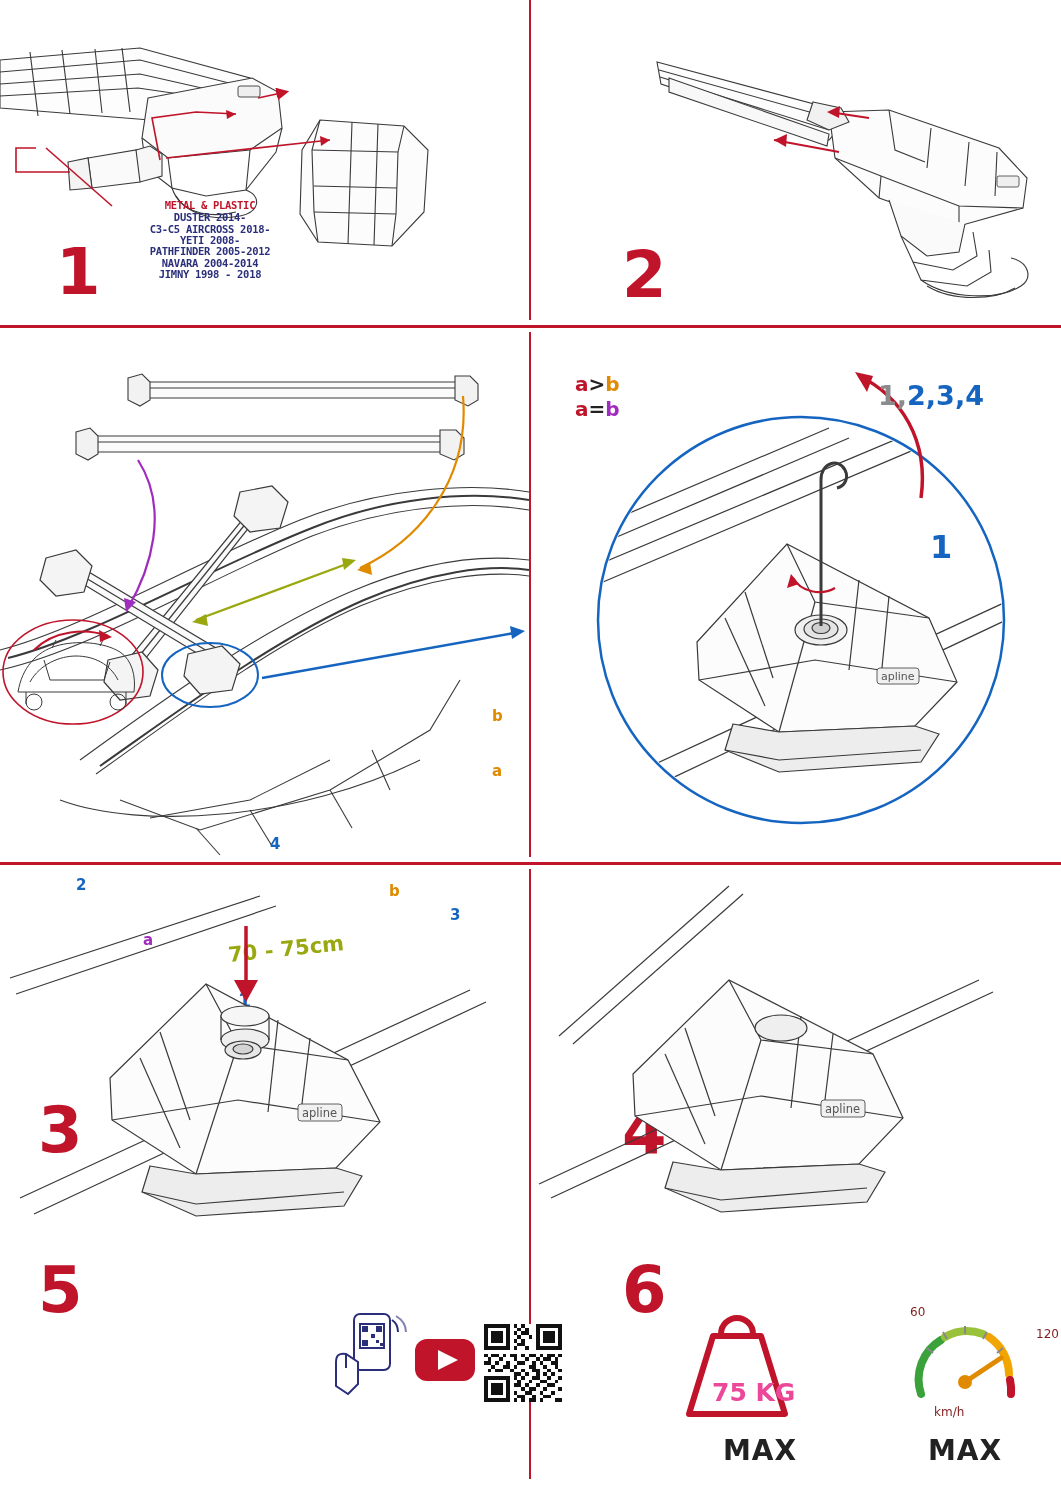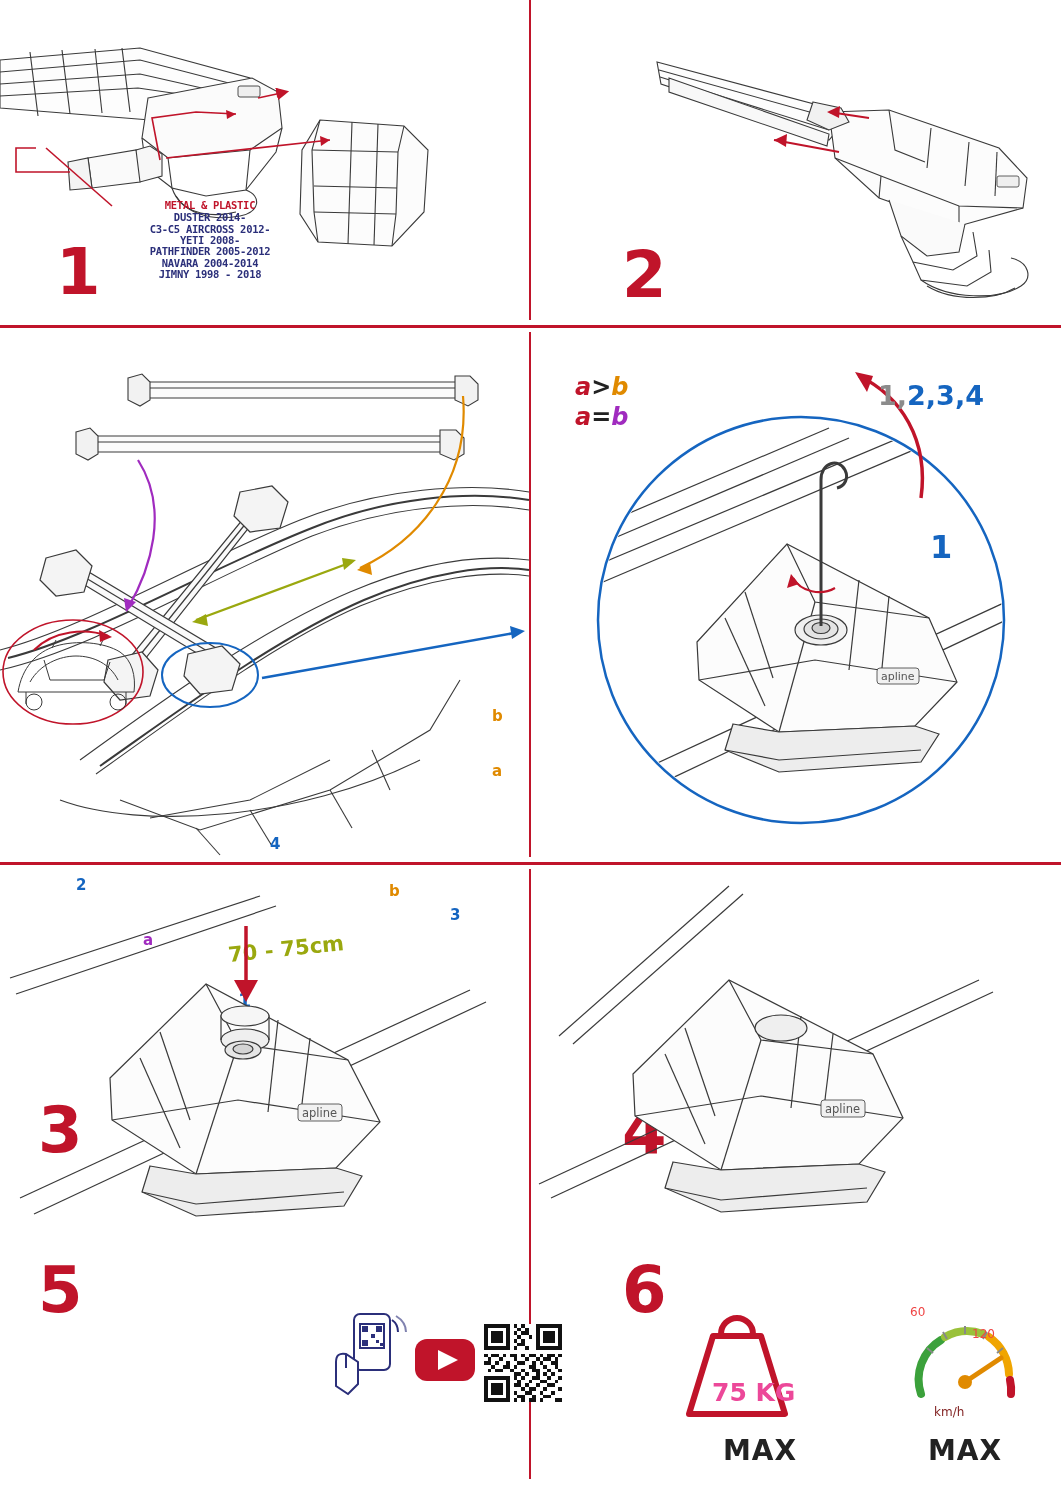--- a/index.html
+++ b/index.html
@@ -61,23 +61,22 @@
   }
   .metal-plastic .title { color: #c0142a; margin-bottom: 1px; }
   .metal-plastic .model { color: #2b2f7a; }
 
   .ab-legend {
     position: absolute;
     left: 575px;
     top: 372px;
     font-family: "DejaVu Sans", sans-serif;
     font-weight: bold;
-    font-size: 24px;
+    font-size: 20px;
     line-height: 1.25;
-    font-style: italic;
   }
   .ab-legend .a { color: #c0142a; }
   .ab-legend .op { color: #222; }
   .ab-legend .b { color: #e08a00; }
   .ab-legend .b2 { color: #a02bbf; }
 
   .label-1234 {
     position: absolute;
     left: 878px;
     top: 380px;
@@ -136,21 +135,21 @@
   .kmh {
     position: absolute;
     font-family: "DejaVu Sans", sans-serif;
     font-size: 12px;
     color: #7f1d1d;
   }
   .gauge-num {
     position: absolute;
     font-family: "DejaVu Sans", sans-serif;
     font-size: 12px;
-    color: #ef4444;
+    color: #7f1d1d;
   }
 </style>
 </head>
 <body>
 
 <div class="sheet">
 
   <div class="divider" id="div1"></div>
   <div class="divider" id="div2"></div>
   <div class="vdivider" style="left:529px; top:332px; height:525px;"></div>
@@ -209,21 +208,21 @@
       </g>
       <defs>
         <marker id="ar1" markerWidth="8" markerHeight="8" refX="6" refY="4" orient="auto">
           <path d="M0 0 L8 4 L0 8 z" fill="#c0142a"></path>
         </marker>
       </defs>
     </svg>
     <div class="metal-plastic">
       <div class="title">METAL &amp; PLASTIC</div>
       <div class="model">DUSTER 2014-</div>
-      <div class="model">C3-C5 AIRCROSS 2012-</div>
+      <div class="model">C3-C5 AIRCROSS 2018-</div>
       <div class="model">YETI 2008-</div>
       <div class="model">PATHFINDER 2005-2012</div>
       <div class="model">NAVARA 2004-2014</div>
       <div class="model">JIMNY 1998 - 2018</div>
     </div>
     <div class="step-num" style="left:56px; top:240px;">1</div>
   </div>
 
   <div class="panel" style="left:529px; top:0; width:532px; height:325px;">
     <svg width="532" height="325" viewBox="0 0 532 325">
@@ -666,15 +665,15 @@
       <circle cx="68" cy="80" r="7" fill="#e08a00"></circle>
       <path d="M68 80 L104 56" stroke="#e08a00" stroke-width="5" stroke-linecap="round"></path>
     </svg>
   </div>
 
   <div class="weight-text" style="left:712px; top:1378px;">75 KG</div>
   <div class="max-label" style="left:723px; top:1434px;">MAX</div>
   <div class="max-label" style="left:928px; top:1434px;">MAX</div>
   <div class="kmh" style="left:934px; top:1405px;">km/h</div>
   <div class="gauge-num" style="left:910px; top:1305px;">60</div>
-  <div class="gauge-num" style="left:972px; top:1327px;text-align:right;">120</div>
+  <div class="gauge-num" style="left:1036px; top:1327px;text-align:right;">120</div>
 
 </div>
 
 </body></html>

